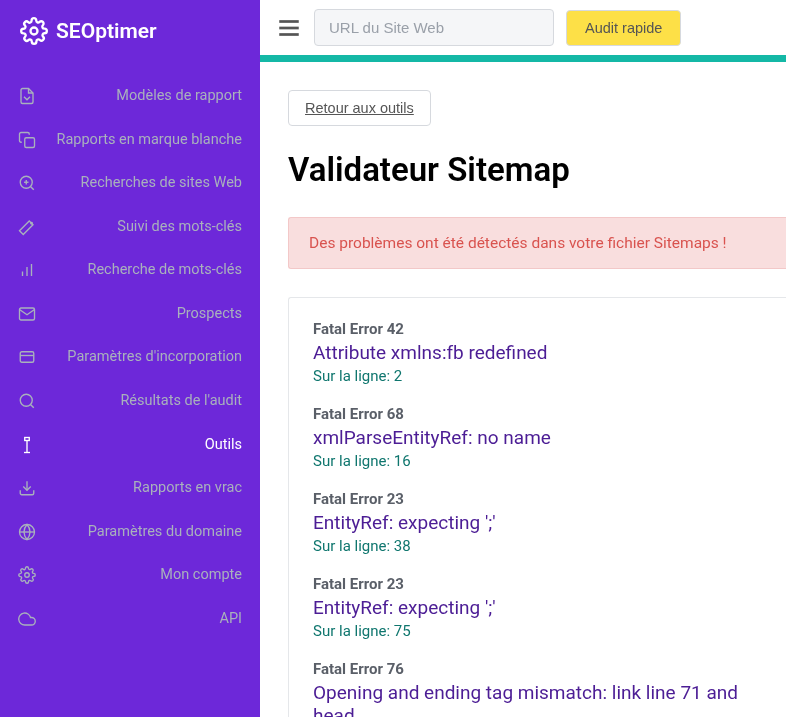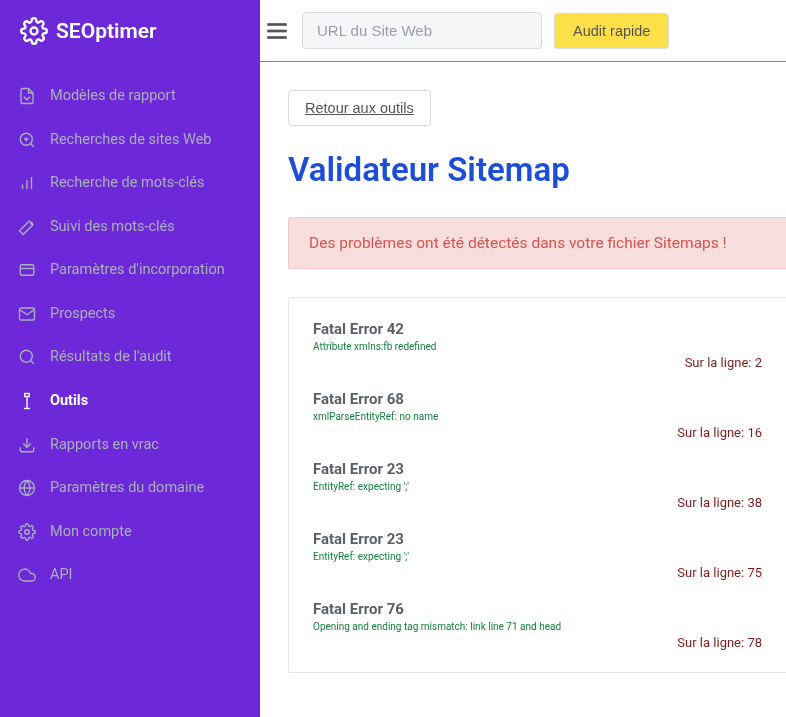--- a/index.html
+++ b/index.html
@@ -3,40 +3,40 @@
 <meta charset="utf-8">
 <style>
 * { margin: 0; padding: 0; box-sizing: border-box; }
 body { font-family: -apple-system, BlinkMacSystemFont, "Segoe UI", Roboto, "Helvetica Neue", Arial, sans-serif; background: #fff; width: 786px; height: 717px; overflow: hidden; }
 .app { display: flex; height: 717px; }
 .sidebar { width: 260px; background: #6d28d9; color: #a9b1bc; display: flex; flex-direction: column; flex-shrink: 0; }
 .logo-area { height: 62px; display: flex; align-items: center; padding: 0 20px; }
 .logo-area svg { width: 28px; height: 28px; }
 .logo-text { color: #fff; font-size: 21px; font-weight: 600; margin-left: 8px; }
 .nav { flex: 1; overflow-y: auto; padding-top: 12px; }
-.nav-item { display: flex; align-items: flex-start; padding: 12px 18px; color: #a9b1bc; font-size: 14.5px; cursor: pointer; line-height: 1.35; }
-.nav-item.active { color: #fff; font-weight: 700; }
+.nav-item { display: flex; align-items: flex-start; padding: 12px 18px; color: #a9b1bc; font-size: 14.5px; cursor: pointer; line-height: 1.35; text-align: right; }
+.nav-item.active { color: #fff; font-weight: 400; }
 .nav-icon { width: 18px; height: 18px; margin-right: 14px; flex-shrink: 0; margin-top: 1px; }
 .nav-label { flex: 1; }
 .main { flex: 1; display: flex; flex-direction: column; background: #fff; overflow: hidden; }
-.topbar { height: 62px; display: flex; align-items: center; padding: 0 4px; gap: 12px; border-bottom: 1px solid #14b8a6; }
+.topbar { height: 62px; display: flex; align-items: center; padding: 0 16px; gap: 12px; border-bottom: 7px solid #14b8a6; }
 .hamburger { width: 26px; height: 26px; cursor: pointer; color: #555; }
 .url-input { flex: 1; max-width: 240px; padding: 9px 14px; border: 1px solid #d6d9de; border-radius: 4px; font-size: 15px; color: #333; background: #f5f6f8; }
 .url-input::placeholder { color: #9aa0a9; }
 .audit-btn { padding: 9px 18px; border: 1px solid #d6d9de; background: #fde047; color: #555; border-radius: 4px; font-size: 14.5px; cursor: pointer; }
 .content { padding: 28px 0 28px 28px; overflow-y: auto; flex: 1; }
 .back-btn { display: inline-block; padding: 9px 16px; border: 1px solid #d6d9de; background: #fff; color: #555; border-radius: 4px; font-size: 14.5px; cursor: pointer; margin-bottom: 24px; text-decoration: underline; }
-.page-title { font-size: 33px; font-weight: 600; color: #1d4ed8; margin-bottom: 28px; }
+.page-title { font-size: 33px; font-weight: 600; color: #000000; margin-bottom: 28px; }
 .alert { background: #f9dede; border: 1px solid #f3c8c8; color: #d9534f; padding: 16px 20px; border-radius: 3px 0 0 3px; font-size: 15.5px; margin-bottom: 28px; margin-left: 0; border-right: none; }
 .errors-box { background: #fff; border: 1px solid #e5e7ea; border-radius: 3px 0 0 3px; padding: 22px 24px; border-right: none; }
 .error-item { margin-bottom: 20px; }
 .error-item:last-child { margin-bottom: 0; }
 .error-title { font-weight: 700; color: #5a5f68; font-size: 15px; margin-bottom: 3px; }
-.error-msg { color: #15803d; font-size: 10px; margin-bottom: 3px; }
-.error-line { color: #7f1d1d; font-size: 13px; text-align: right; }
+.error-msg { color: #4c1d95; font-size: 19px; margin-bottom: 3px; }
+.error-line { color: #0f766e; font-size: 15px; }
 </style>
 </head>
 <body>
 
 <div class="app">
   <aside class="sidebar">
     <div class="logo-area">
       <svg viewBox="0 0 24 24" fill="none" stroke="#fff" stroke-width="2">
           <circle cx="12" cy="12" r="3"></circle>
           <path d="M19.4 15a1.65 1.65 0 0 0 .33 1.82l.06.06a2 2 0 0 1-2.83 2.83l-.06-.06a1.65 1.65 0 0 0-1.82-.33 1.65 1.65 0 0 0-1 1.51V21a2 2 0 0 1-4 0v-.09a1.65 1.65 0 0 0-1-1.51 1.65 1.65 0 0 0-1.82.33l-.06.06a2 2 0 0 1-2.83-2.83l.06-.06a1.65 1.65 0 0 0 .33-1.82 1.65 1.65 0 0 0-1.51-1H3a2 2 0 0 1 0-4h.09a1.65 1.65 0 0 0 1.51-1 1.65 1.65 0 0 0-.33-1.82l-.06-.06a2 2 0 0 1 2.83-2.83l.06.06a1.65 1.65 0 0 0 1.82.33h0a1.65 1.65 0 0 0 1-1.51V3a2 2 0 0 1 4 0v.09a1.65 1.65 0 0 0 1 1.51 1.65 1.65 0 0 0 1.82-.33l.06-.06a2 2 0 0 1 2.83 2.83l-.06.06a1.65 1.65 0 0 0-.33 1.82v0a1.65 1.65 0 0 0 1.51 1H21a2 2 0 0 1 0 4h-.09a1.65 1.65 0 0 0-1.51 1z"></path>
@@ -47,55 +47,62 @@
         <div class="nav-item">
           <span class="nav-icon"><svg viewBox="0 0 24 24" fill="none" stroke="currentColor" stroke-width="1.8">
               <path d="M14 2H6a2 2 0 0 0-2 2v16a2 2 0 0 0 2 2h12a2 2 0 0 0 2-2V8z"></path>
               <polyline points="14 2 14 8 20 8"></polyline>
               <path d="M16 13l-4 4-4-4"></path>
             </svg></span>
           <span class="nav-label">Modèles de rapport</span>
         </div>
         <div class="nav-item">
           <span class="nav-icon"><svg viewBox="0 0 24 24" fill="none" stroke="currentColor" stroke-width="1.8">
+              <rect x="9" y="9" width="13" height="13" rx="2"></rect>
+              <path d="M5 15H4a2 2 0 0 1-2-2V4a2 2 0 0 1 2-2h9a2 2 0 0 1 2 2v1"></path>
+            </svg></span>
+          <span class="nav-label">Rapports en marque blanche</span>
+        </div>
+        <div class="nav-item">
+          <span class="nav-icon"><svg viewBox="0 0 24 24" fill="none" stroke="currentColor" stroke-width="1.8">
               <circle cx="11" cy="11" r="8"></circle>
               <line x1="21" y1="21" x2="16.65" y2="16.65"></line>
               <line x1="11" y1="8" x2="11" y2="14"></line>
               <line x1="8" y1="11" x2="14" y2="11"></line>
             </svg></span>
           <span class="nav-label">Recherches de sites Web</span>
+        </div>
+        <div class="nav-item">
+          <span class="nav-icon"><svg viewBox="0 0 24 24" fill="none" stroke="currentColor" stroke-width="1.8">
+              <path d="M15 4l5 5L7 22l-5-5z"></path>
+              <circle cx="18" cy="7" r="1" fill="currentColor"></circle>
+            </svg></span>
+          <span class="nav-label">Suivi des mots-clés</span>
         </div>
         <div class="nav-item">
           <span class="nav-icon"><svg viewBox="0 0 24 24" fill="none" stroke="currentColor" stroke-width="1.8">
               <line x1="6" y1="20" x2="6" y2="14"></line>
               <line x1="12" y1="20" x2="12" y2="8"></line>
               <line x1="18" y1="20" x2="18" y2="4"></line>
             </svg></span>
           <span class="nav-label">Recherche de mots-clés</span>
         </div>
         <div class="nav-item">
           <span class="nav-icon"><svg viewBox="0 0 24 24" fill="none" stroke="currentColor" stroke-width="1.8">
-              <path d="M15 4l5 5L7 22l-5-5z"></path>
-              <circle cx="18" cy="7" r="1" fill="currentColor"></circle>
+              <rect x="2" y="4" width="20" height="16" rx="2"></rect>
+              <polyline points="2,6 12,13 22,6"></polyline>
             </svg></span>
-          <span class="nav-label">Suivi des mots-clés</span>
+          <span class="nav-label">Prospects</span>
         </div>
         <div class="nav-item">
           <span class="nav-icon"><svg viewBox="0 0 24 24" fill="none" stroke="currentColor" stroke-width="1.8">
               <rect x="3" y="5" width="18" height="14" rx="2"></rect>
               <line x1="3" y1="10" x2="21" y2="10"></line>
             </svg></span>
           <span class="nav-label">Paramètres d'incorporation</span>
-        </div>
-        <div class="nav-item">
-          <span class="nav-icon"><svg viewBox="0 0 24 24" fill="none" stroke="currentColor" stroke-width="1.8">
-              <rect x="2" y="4" width="20" height="16" rx="2"></rect>
-              <polyline points="2,6 12,13 22,6"></polyline>
-            </svg></span>
-          <span class="nav-label">Prospects</span>
         </div>
         <div class="nav-item">
           <span class="nav-icon"><svg viewBox="0 0 24 24" fill="none" stroke="currentColor" stroke-width="1.8">
               <circle cx="11" cy="11" r="8"></circle>
               <line x1="21" y1="21" x2="16.65" y2="16.65"></line>
             </svg></span>
           <span class="nav-label">Résultats de l'audit</span>
         </div>
         <div class="nav-item active">
           <span class="nav-icon"><svg viewBox="0 0 24 24" fill="none" stroke="currentColor" stroke-width="1.8">

